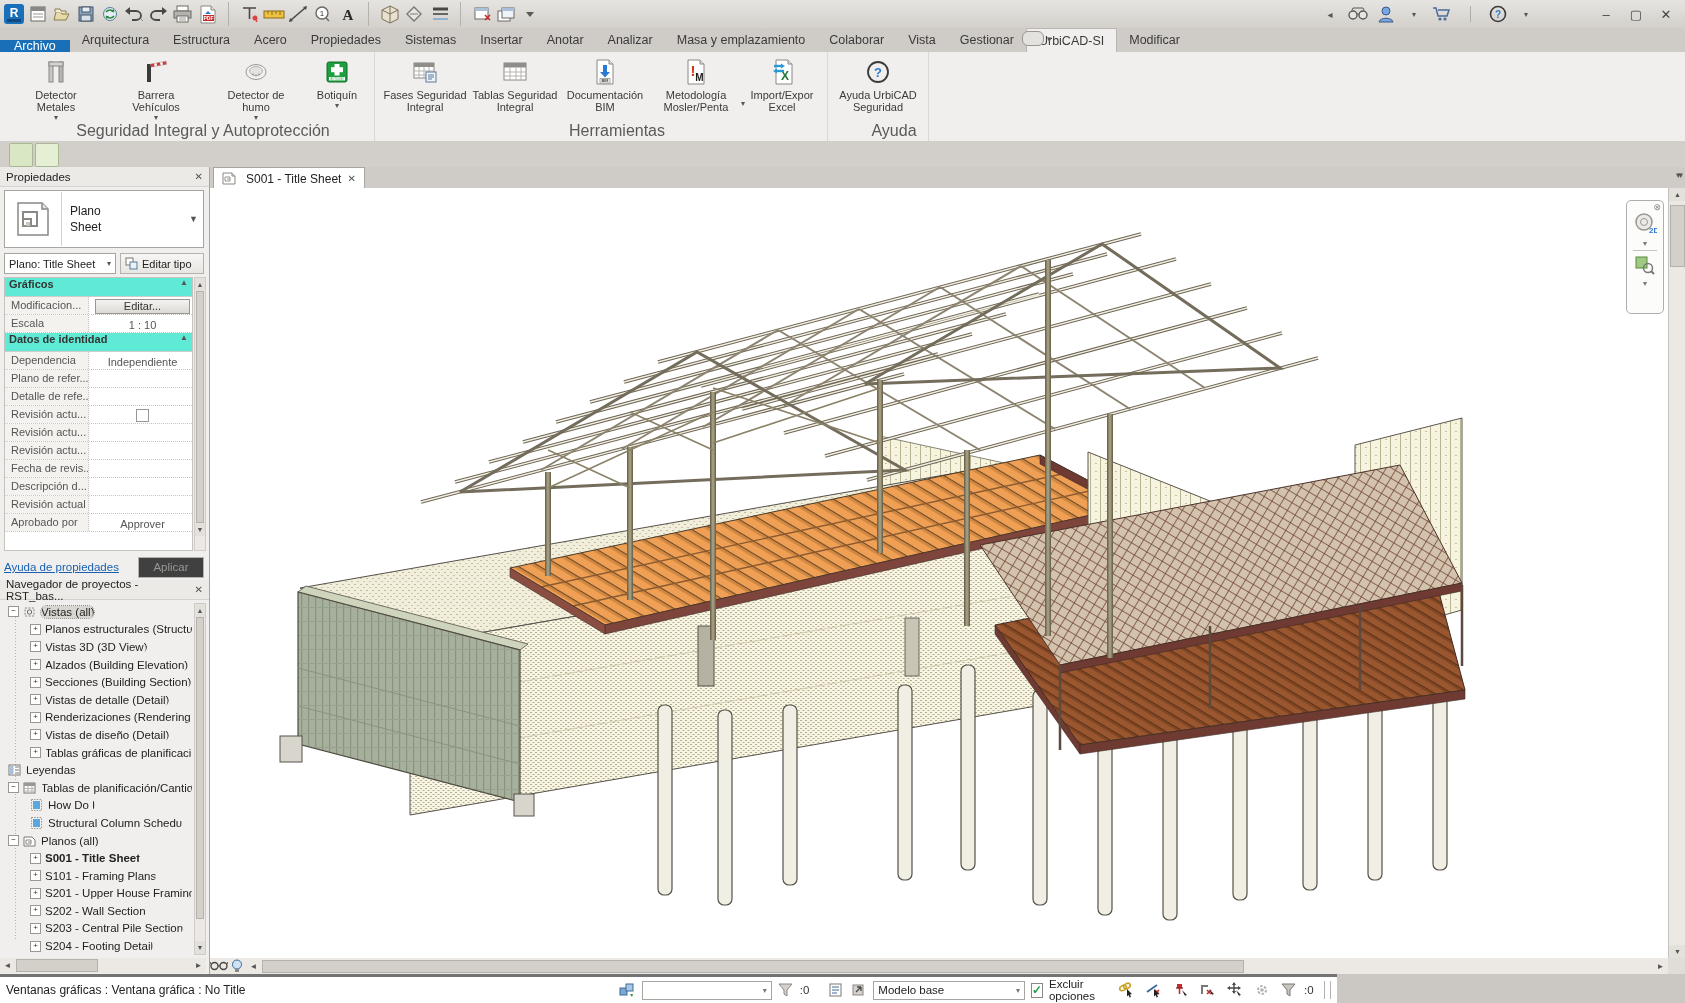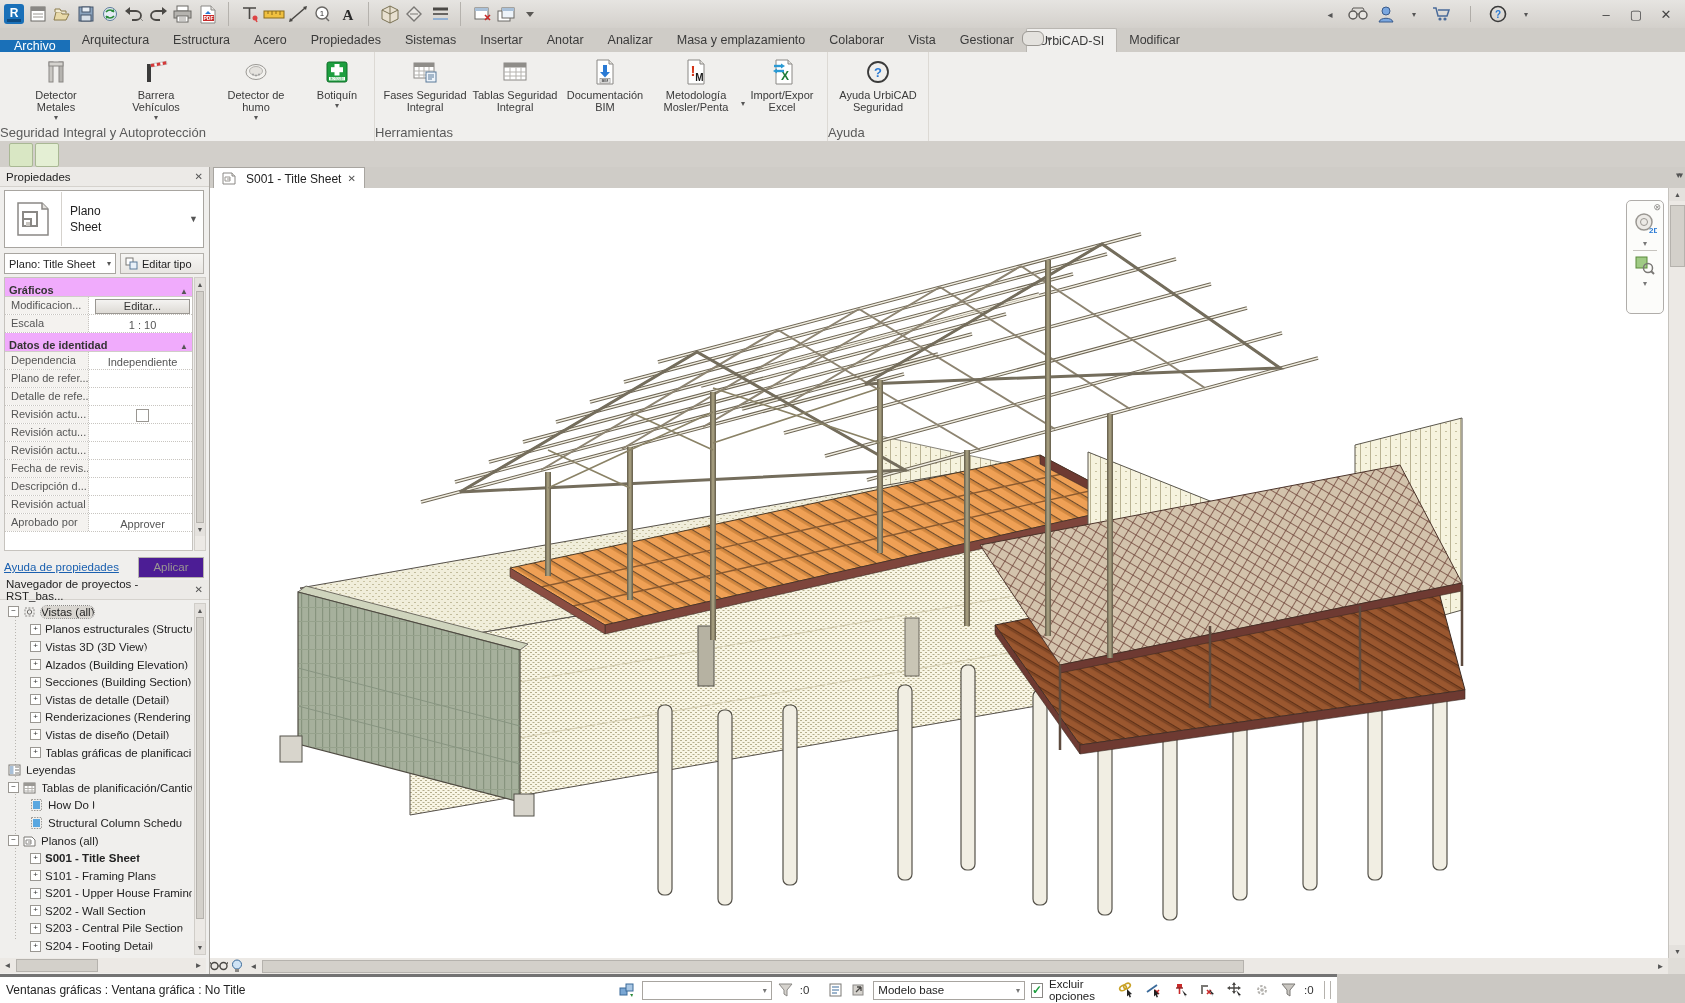--- a/index.html
+++ b/index.html
@@ -26,21 +26,21 @@
   .rtab.file{background:#1a70b8;color:#fff;padding:0 14px;margin-top:12px;}
   .rtab.active{background:#f0efed;border:1px solid #b9b6b1;border-bottom:none;border-radius:2px 2px 0 0;}
   #tabextra{position:absolute;left:1022px;top:31px;display:flex;align-items:center;gap:3px;font-size:9px;color:#555;}
   #tabextra .pill{width:20px;height:13px;border:1px solid #9a9792;border-radius:6px;background:#e4e2de;}
   
   #ribbon{position:absolute;left:0;top:52px;width:1685px;height:89px;background:#f0efed;
     border-bottom:1px solid #b9b6b1;}
   #rpanels{display:flex;height:100%;}
   .rpanel{position:relative;display:flex;align-items:flex-start;padding:3px 6px 16px 6px;
     border-right:1px solid #dcd9d4;}
-  .plabel{position:absolute;left:0;bottom:1px;width:100%;text-align:left;font-size:13px;color:#5a5a5a;
+  .plabel{position:absolute;left:16px;bottom:1px;width:100%;text-align:center;font-size:16px;color:#5a5a5a;
     white-space:nowrap;}
   .rbtn{display:flex;flex-direction:column;align-items:center;padding-top:3px;height:66px;position:relative;}
   .rbtn .ric{height:28px;display:flex;align-items:center;justify-content:center;}
   .rbtn .rlb{font-size:11px;line-height:12px;text-align:center;color:#3a3a3a;margin-top:3px;white-space:pre-line;}
   .rbtn .rcaret{font-size:8px;color:#555;line-height:8px;margin-top:1px;}
   .rbtn .scaret{position:absolute;right:-2px;bottom:16px;font-size:8px;color:#555;}
   
   #substrip{position:absolute;left:0;top:141px;width:1685px;height:26px;background:#d2cfca;}
   .chip{position:absolute;top:2px;width:22px;height:22px;border:1px solid #a9b894;border-radius:2px;}
   
@@ -61,38 +61,38 @@
   #typesel .tstxt{font-size:12px;color:#222;line-height:16px;padding-left:8px;}
   #typesel .tscaret{margin-left:auto;padding-right:5px;font-size:9px;color:#555;}
   #selrow{position:absolute;left:4px;top:86px;width:200px;height:21px;display:flex;gap:4px;}
   #instsel{flex:0 0 112px;background:#fff;border:1px solid #a8a5a0;font-size:11px;display:flex;align-items:center;
     padding:0 4px;box-sizing:border-box;color:#222;}
   #instsel .tscaret{margin-left:auto;font-size:8px;color:#555;}
   #edittype{flex:1;border:1px solid #b5b2ad;background:linear-gradient(#f7f6f4,#e8e6e2);font-size:11px;
     display:flex;align-items:center;gap:4px;padding:0 4px;color:#222;text-align:right;}
   #pgrid{position:absolute;left:4px;top:110px;width:189px;height:274px;border:1px solid #c6c3be;
     box-sizing:border-box;overflow:hidden;background:#fff;}
-  .psec{height:18px;background:#f0abfc;display:flex;align-items:flex-end;font-size:11px;font-weight:bold;
+  .psec{height:18px;background:#5eead4;display:flex;align-items:flex-start;font-size:11px;font-weight:bold;
     color:#333;padding:0 4px;border-bottom:1px solid #d0cdc8;}
   .psec .chev{margin-left:auto;font-size:8px;color:#555;}
   .prow{height:18px;display:flex;font-size:11px;border-bottom:1px dotted #c8c5c0;box-sizing:border-box;}
   .plab{flex:0 0 84px;background:#f4f2ef;color:#555;padding:2px 0 0 6px;border-right:1px dotted #c8c5c0;
     white-space:nowrap;overflow:hidden;box-sizing:border-box;}
   .pval{flex:1;color:#555;padding:2px 0 0 4px;white-space:nowrap;overflow:hidden;display:flex;align-items:center;justify-content:center;}
   .pbtn{margin:0 2px;flex:1;border:1px solid #9a9792;background:linear-gradient(#f4f3f1,#dddad5);
     text-align:center;font-size:11px;color:#333;height:13px;line-height:13px;}
   .pchk{width:11px;height:11px;border:1px solid #9a9792;background:#fff;display:inline-block;}
   #propsb{position:absolute;left:194px;top:110px;width:12px;height:274px;background:#ece9e5;border:1px solid #d0cdc8;
     box-sizing:border-box;}
   .sba{height:13px;display:flex;align-items:center;justify-content:center;font-size:7px;color:#555;
     background:#e4e1dd;}
   .sbthumb{background:#d3d0ca;border:1px solid #b5b2ad;margin:0 1px;}
   #propfoot{position:absolute;left:4px;top:389px;width:200px;height:22px;display:flex;align-items:center;}
   #prophelp{font-size:11.5px;color:#1a60b0;text-decoration:underline;}
-  #applybtn{margin-left:auto;width:64px;height:19px;border:1px solid #b5b2ad;background:#4c1d95;color:#9a9792;
+  #applybtn{margin-left:auto;width:64px;height:19px;border:1px solid #b5b2ad;background:#404040;color:#9a9792;
     font-size:11.5px;text-align:center;line-height:19px;}
   
   #tree{position:absolute;left:2px;top:436px;width:190px;height:352px;overflow:hidden;
     background-image:repeating-linear-gradient(#b8b5b0 0 1px,transparent 1px 3px);
     background-size:1px 330px;background-position:13px 8px;background-repeat:no-repeat;}
   .titem{height:17.6px;display:flex;align-items:center;font-size:11.5px;color:#222;white-space:nowrap;}
   .texp{width:9px;height:9px;border:1px solid #9a9792;background:#fff;font-size:8px;line-height:7px;
     text-align:center;margin-right:4px;flex:none;color:#333;}
   .ticon{width:14px;height:12px;margin-right:4px;flex:none;display:flex;align-items:center;}
   .tlabel{overflow:hidden;border-radius:6px;}

